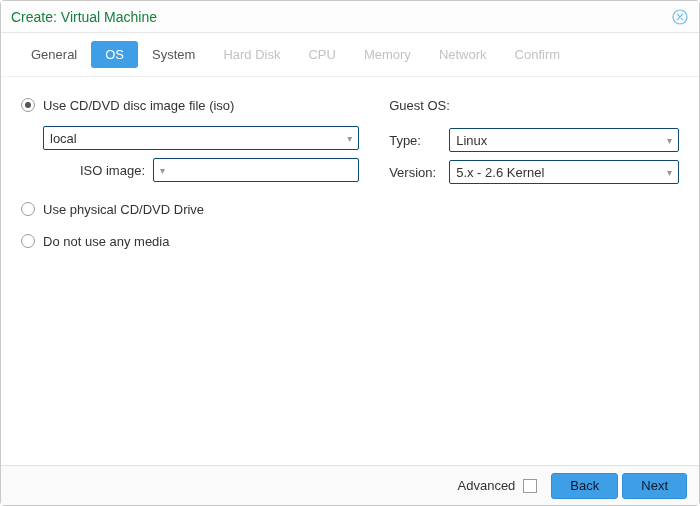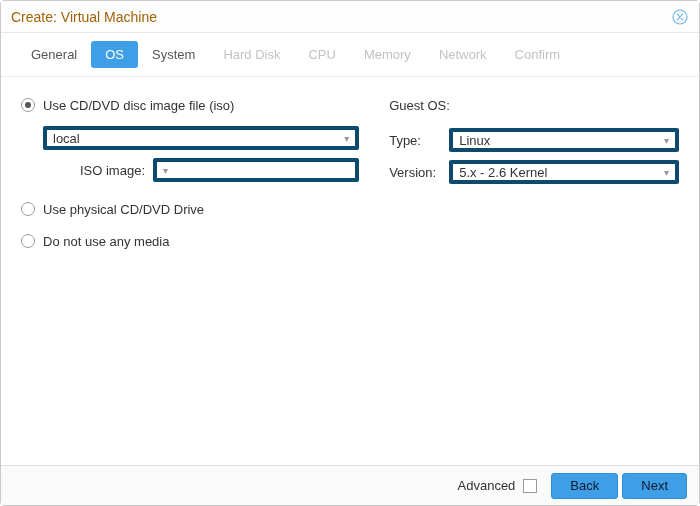--- a/index.html
+++ b/index.html
@@ -24,21 +24,21 @@
   .titlebar {
     height: 32px;
     display: flex;
     align-items: center;
     padding: 0 10px;
     border-bottom: 1px solid #e6e6e6;
     background: #fdfdfd;
   }
   .titlebar .title {
     flex: 1;
-    color: #a16207;
+    color: #15803d;
     font-size: 14px;
   }
   .titlebar .close {
     width: 18px;
     height: 18px;
     display: flex;
     align-items: center;
     justify-content: center;
     cursor: pointer;
   }
@@ -109,21 +109,21 @@
     font-size: 13px;
   }
   .col-right .form-row .flabel {
     width: 60px;
     text-align: left;
     padding-right: 8px;
   }
   .select {
     flex: 1;
     height: 24px;
-    border: 4px solid #0c4a6e;
+    border: 1px solid #0c4a6e;
     border-radius: 2px;
     display: flex;
     align-items: center;
     justify-content: space-between;
     padding: 0 6px;
     background: #fff;
     cursor: pointer;
     font-size: 13px;
     color: #333;
   }

